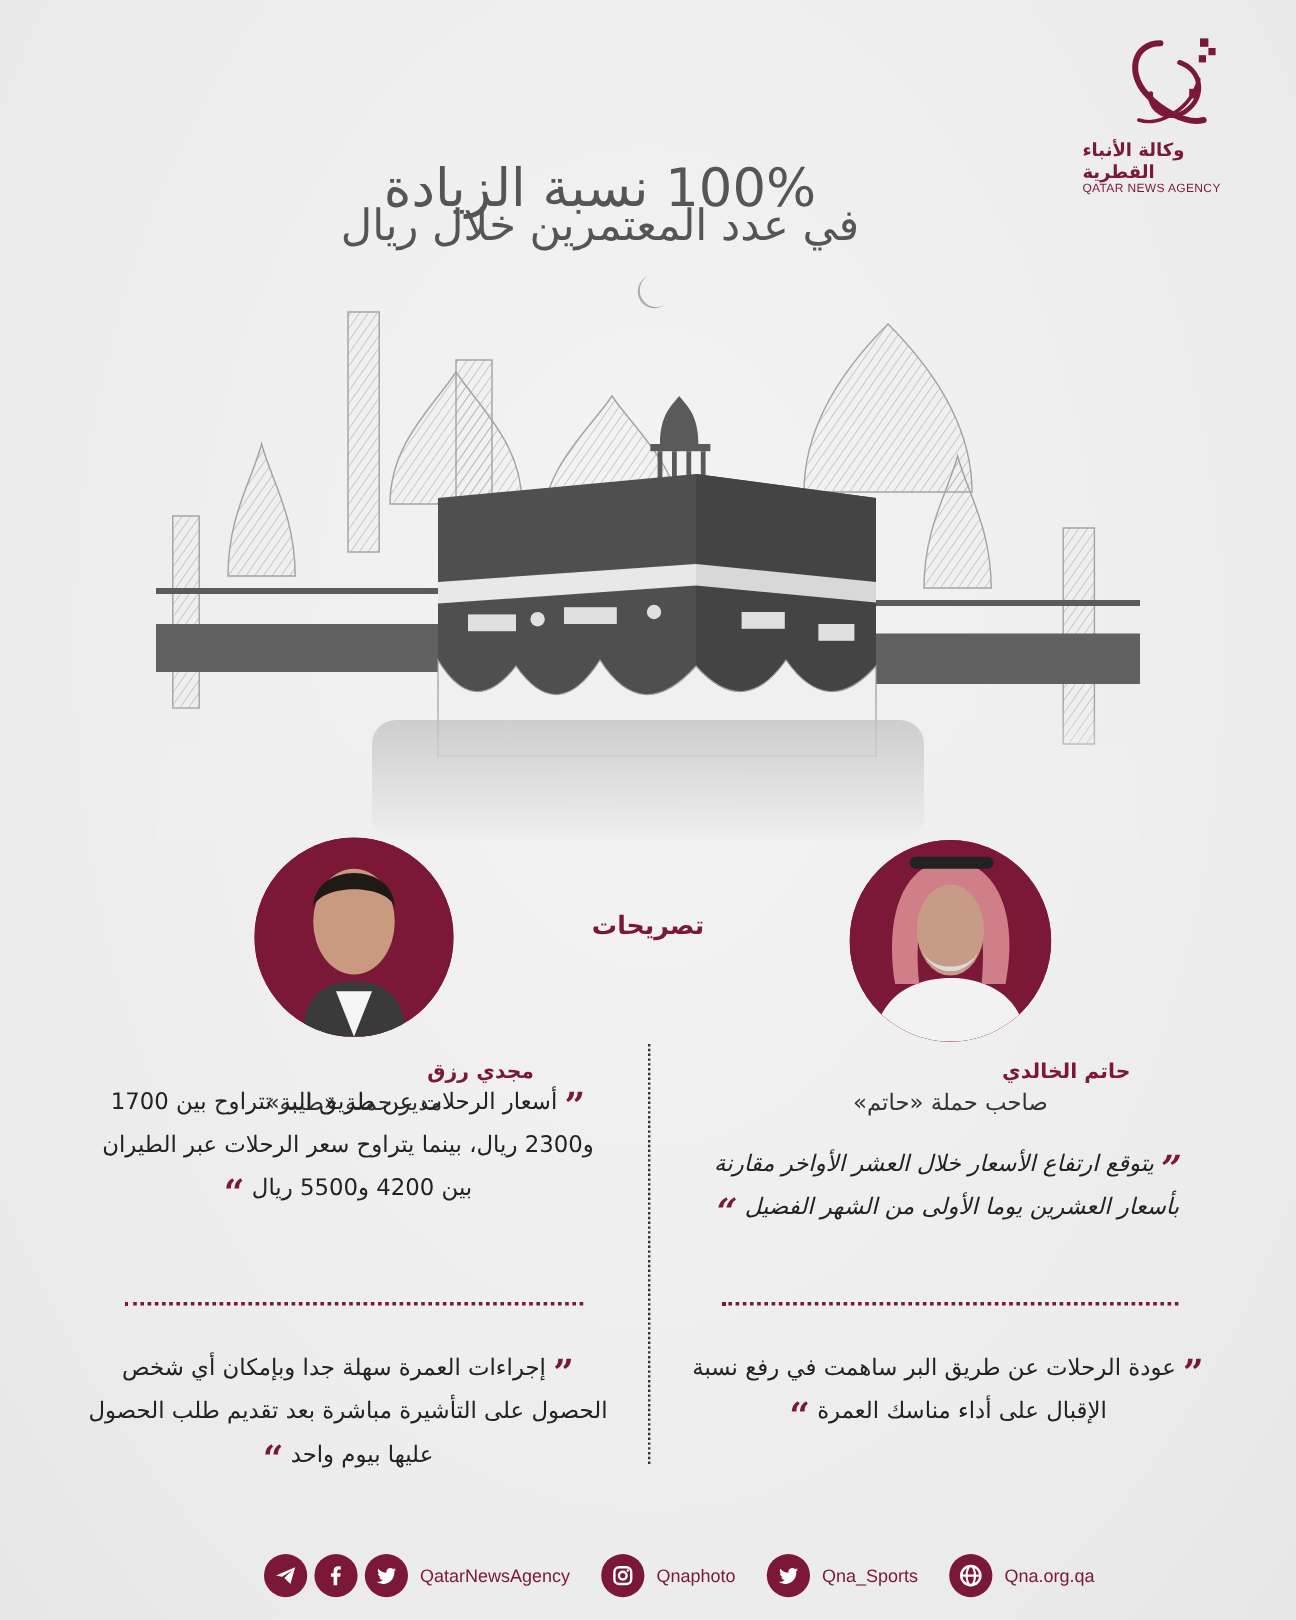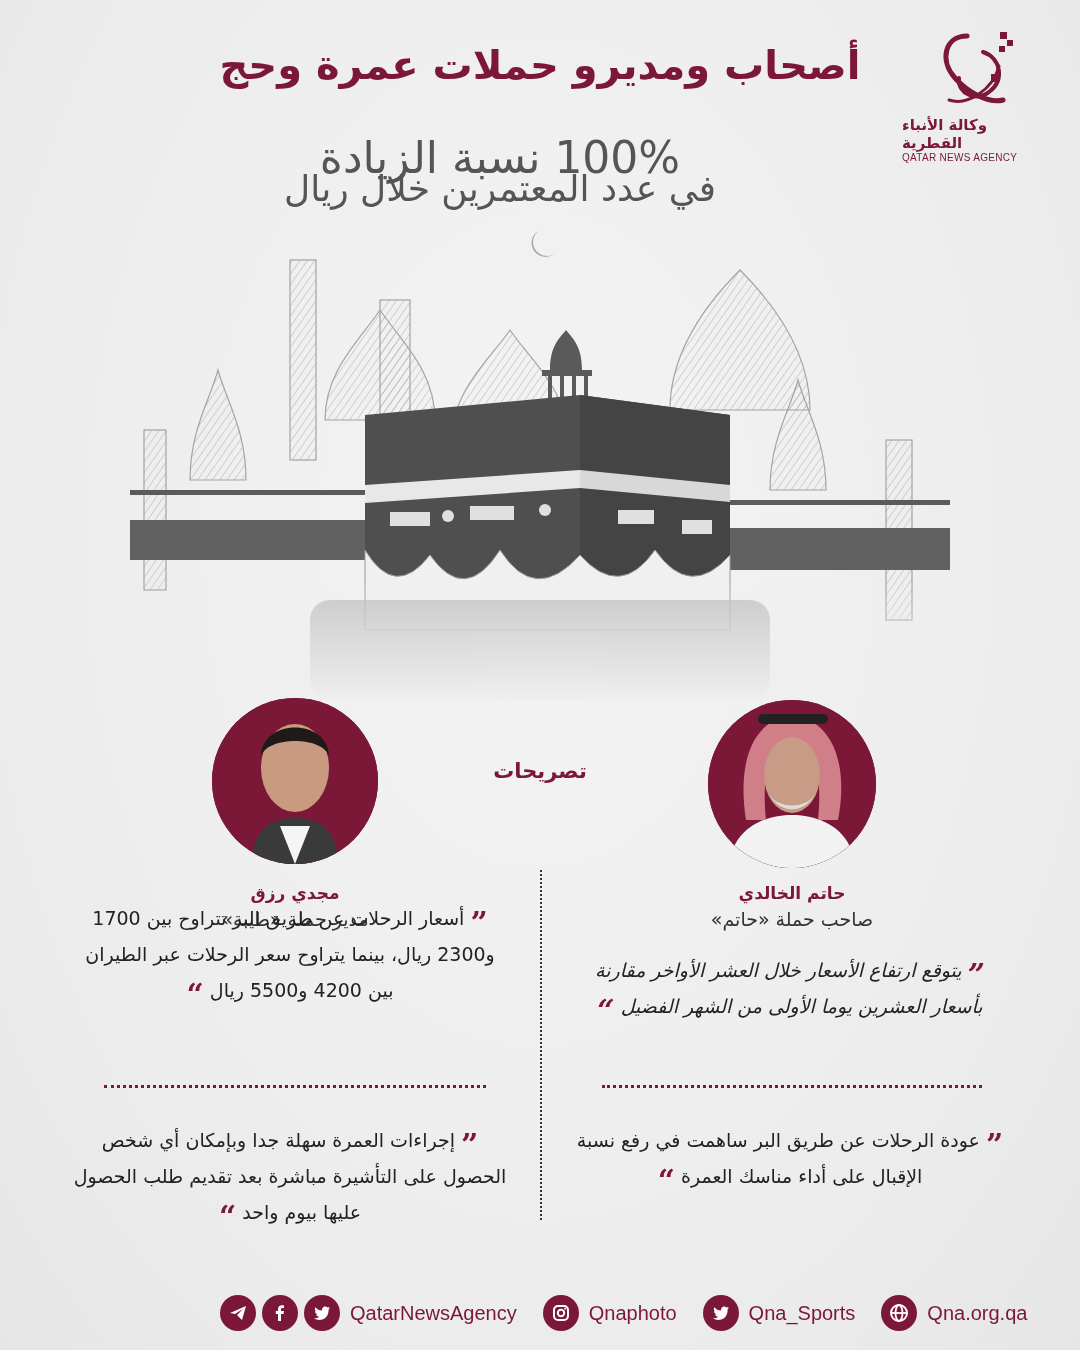--- a/index.html
+++ b/index.html
@@ -11,50 +11,49 @@
   .logo-en { color: #7b1737; font-size: 10px; font-weight: normal; letter-spacing: 0.3px; font-family: "Liberation Sans", sans-serif; }
   .headline { position: absolute; left: 120px; width: 760px; direction: rtl; text-align: center; }
   .h1 { top: 42px; color: #7b1737; font-size: 40px; font-weight: bold; left: 200px; width: 680px; text-align: center; }
   .h2 { top: 112px; color: #555; font-size: 44px; margin-top: 20px; }
   .h3 { top: 168px; color: #555; font-size: 36px; }
   .scene { position: absolute; left: 130px; top: 220px; width: 820px; height: 480px; }
   .center-title { position: absolute; left: 390px; top: 756px; width: 300px; text-align: center; direction: rtl; color: #7b1737; font-weight: bold; font-size: 21px; line-height: 30px; }
   .avatar { position: absolute; border-radius: 50%; overflow: hidden; background: #7b1737; }
   .av-left { left: 212px; top: 698px; width: 166px; height: 166px; }
   .av-right { left: 708px; top: 700px; width: 168px; height: 168px; }
-  .person-name { position: absolute; width: 300px; text-align: center; direction: rtl; color: #7b1737; font-weight: bold; font-size: 17px; }
+  .person-name { position: absolute; width: 300px; direction: rtl; color: #7b1737; font-weight: bold; font-size: 17px; }
   .person-role { position: absolute; width: 300px; text-align: center; direction: rtl; color: #333; font-size: 19px; }
   .divider-v { position: absolute; left: 540px; top: 870px; height: 350px; border-left: 2px dotted #333; }
   .divider-h { position: absolute; top: 1085px; height: 0; border-top: 3px dotted #7b1737; }
   .quote { position: absolute; width: 440px; text-align: center; direction: rtl; font-size: 19px; line-height: 36px; color: #222; }
   .qm { color: #7b1737; font-weight: bold; font-size: 30px; font-family: "DejaVu Serif", serif; line-height: 10px; vertical-align: -8px; }
   .footer { position: absolute; top: 1294px; left: 220px; height: 38px; display: flex; align-items: center; gap: 6px; }
   .circle-icon { width: 36px; height: 36px; border-radius: 50%; background: #7b1737; display: flex; align-items: center; justify-content: center; }
-  .handle { font-family: "Liberation Sans", sans-serif; font-size: 20px; color: #7b1737; margin: 0 20px 0 4px; }
+  .handle { font-family: "Liberation Sans", sans-serif; font-size: 15px; color: #7b1737; margin: 0 20px 0 4px; }
 </style>
 </head>
 <body>
 
 <div class="page">
 
   <div class="logo">
     <svg width="80" height="82" viewBox="0 0 80 82">
       <path d="M30 6 C8 6 2 30 18 48 C30 62 52 74 66 70" fill="none" stroke="#7b1737" stroke-width="5" stroke-linecap="round"></path>
       <path d="M46 22 C64 28 68 50 52 62 C40 72 20 64 22 48" fill="none" stroke="#7b1737" stroke-width="4" stroke-linecap="round"></path>
       <path d="M12 70 C30 76 56 60 62 36" fill="none" stroke="#7b1737" stroke-width="3" stroke-linecap="round"></path>
       <rect x="63" y="2" width="7" height="7" fill="#7b1737"></rect>
       <rect x="70" y="10" width="6" height="6" fill="#7b1737"></rect>
       <rect x="62" y="16" width="6" height="6" fill="#7b1737"></rect>
       <rect x="54" y="44" width="8" height="8" fill="#7b1737"></rect>
     </svg>
     <div class="logo-ar">وكالة الأنباء القطرية</div>
     <div class="logo-en">QATAR NEWS AGENCY</div>
   </div>
 
-  <div class="headline h1">أصحاب ومديرو حملات عمرة وحج</div>
   <div class="headline h2">100% نسبة الزيادة</div>
   <div class="headline h3">في عدد المعتمرين خلال ريال</div>
 
   <svg class="scene" viewBox="0 0 820 480">
     <defs>
       <pattern id="hatch" width="6" height="6" patternUnits="userSpaceOnUse" patternTransform="rotate(35)">
         <line x1="0" y1="0" x2="0" y2="6" stroke="#9a9a9a" stroke-width="1"></line>
       </pattern>
       <linearGradient id="fade" x1="0" y1="0" x2="0" y2="1">
         <stop offset="0" stop-color="#efefef" stop-opacity="0"></stop>

